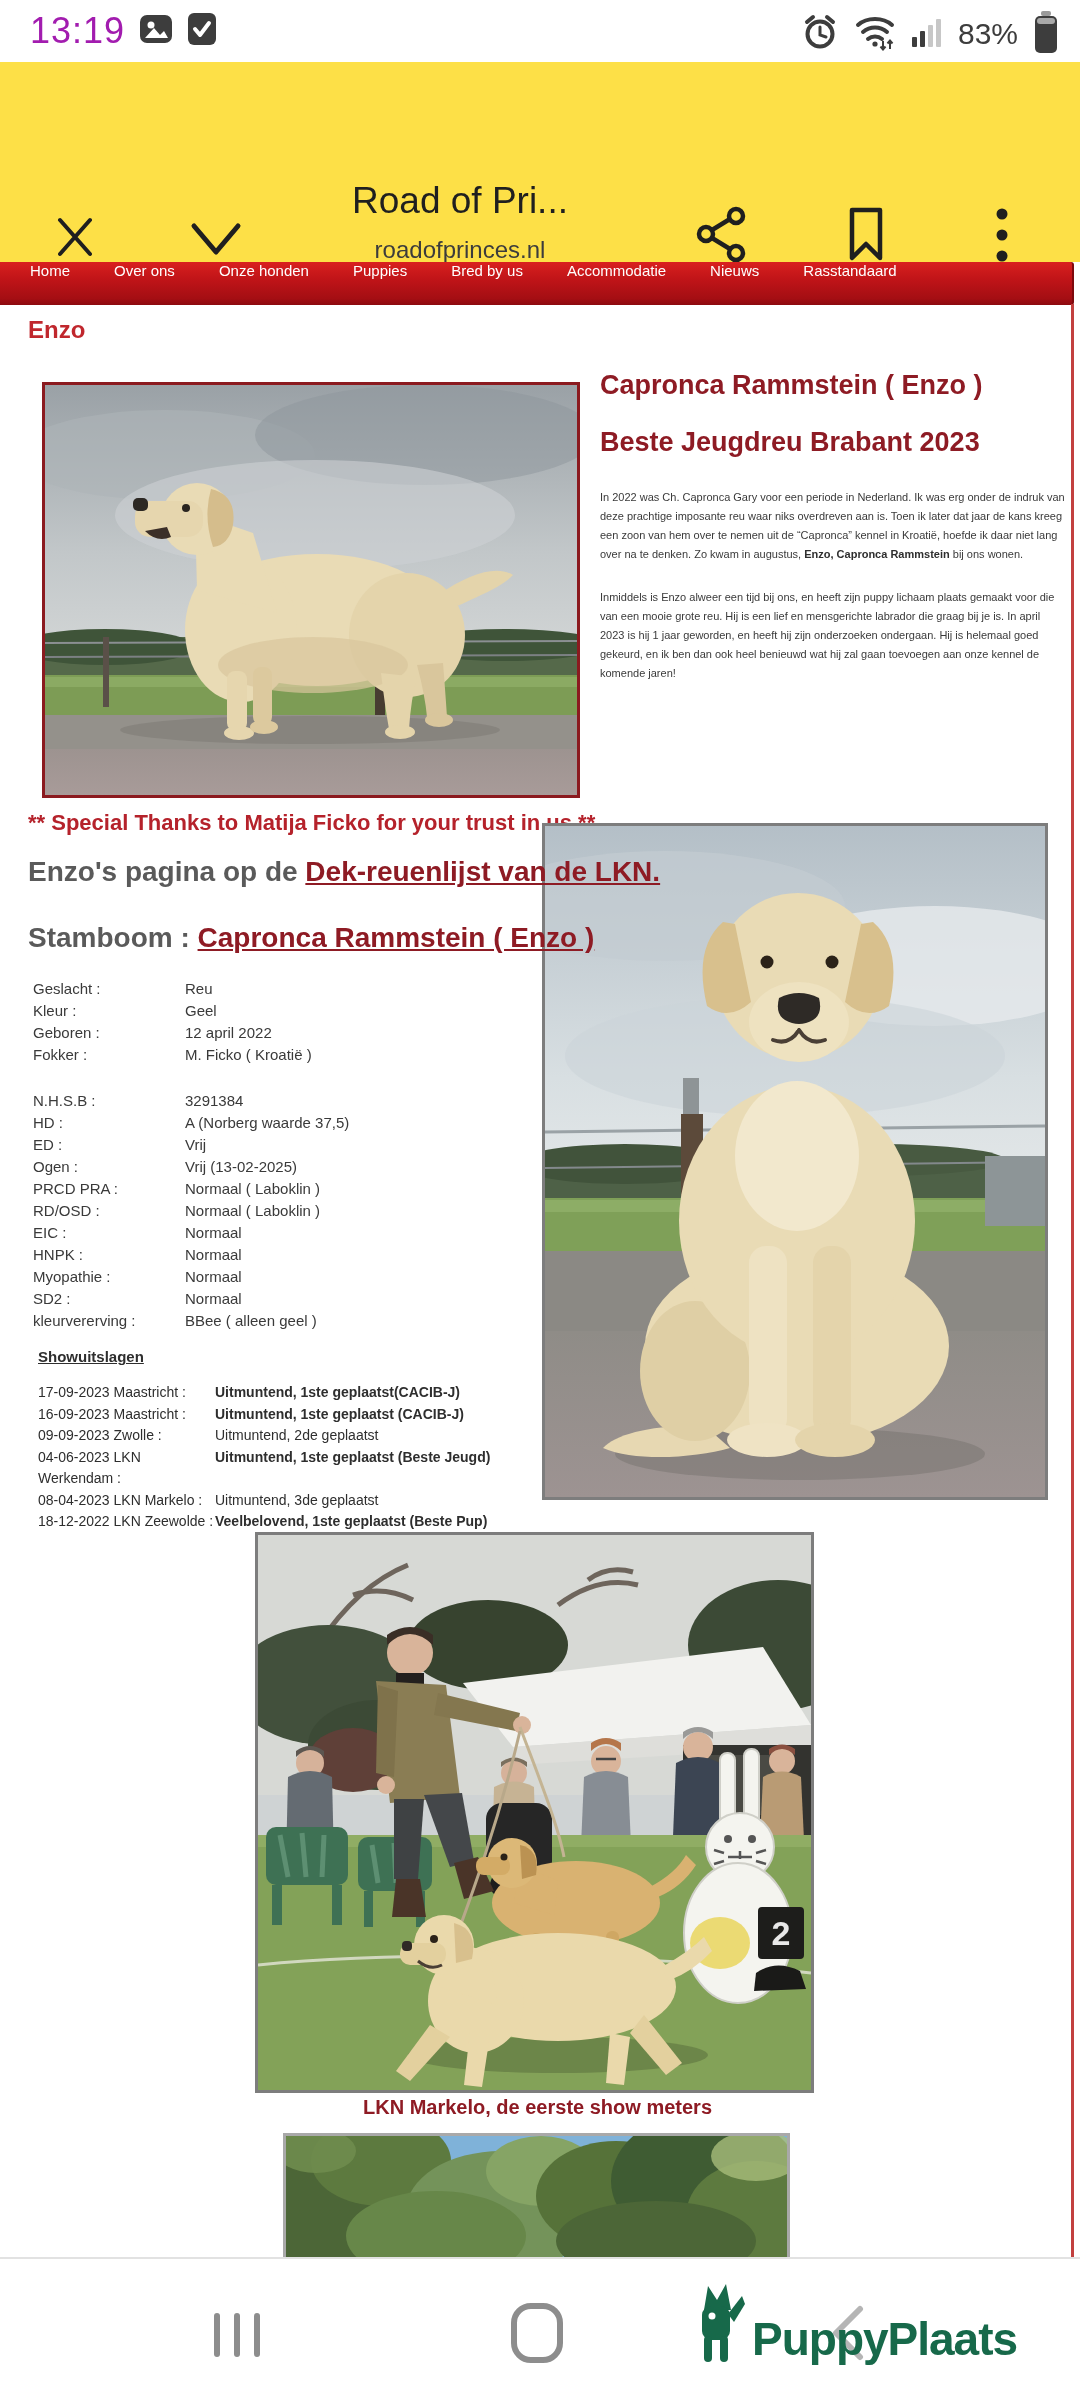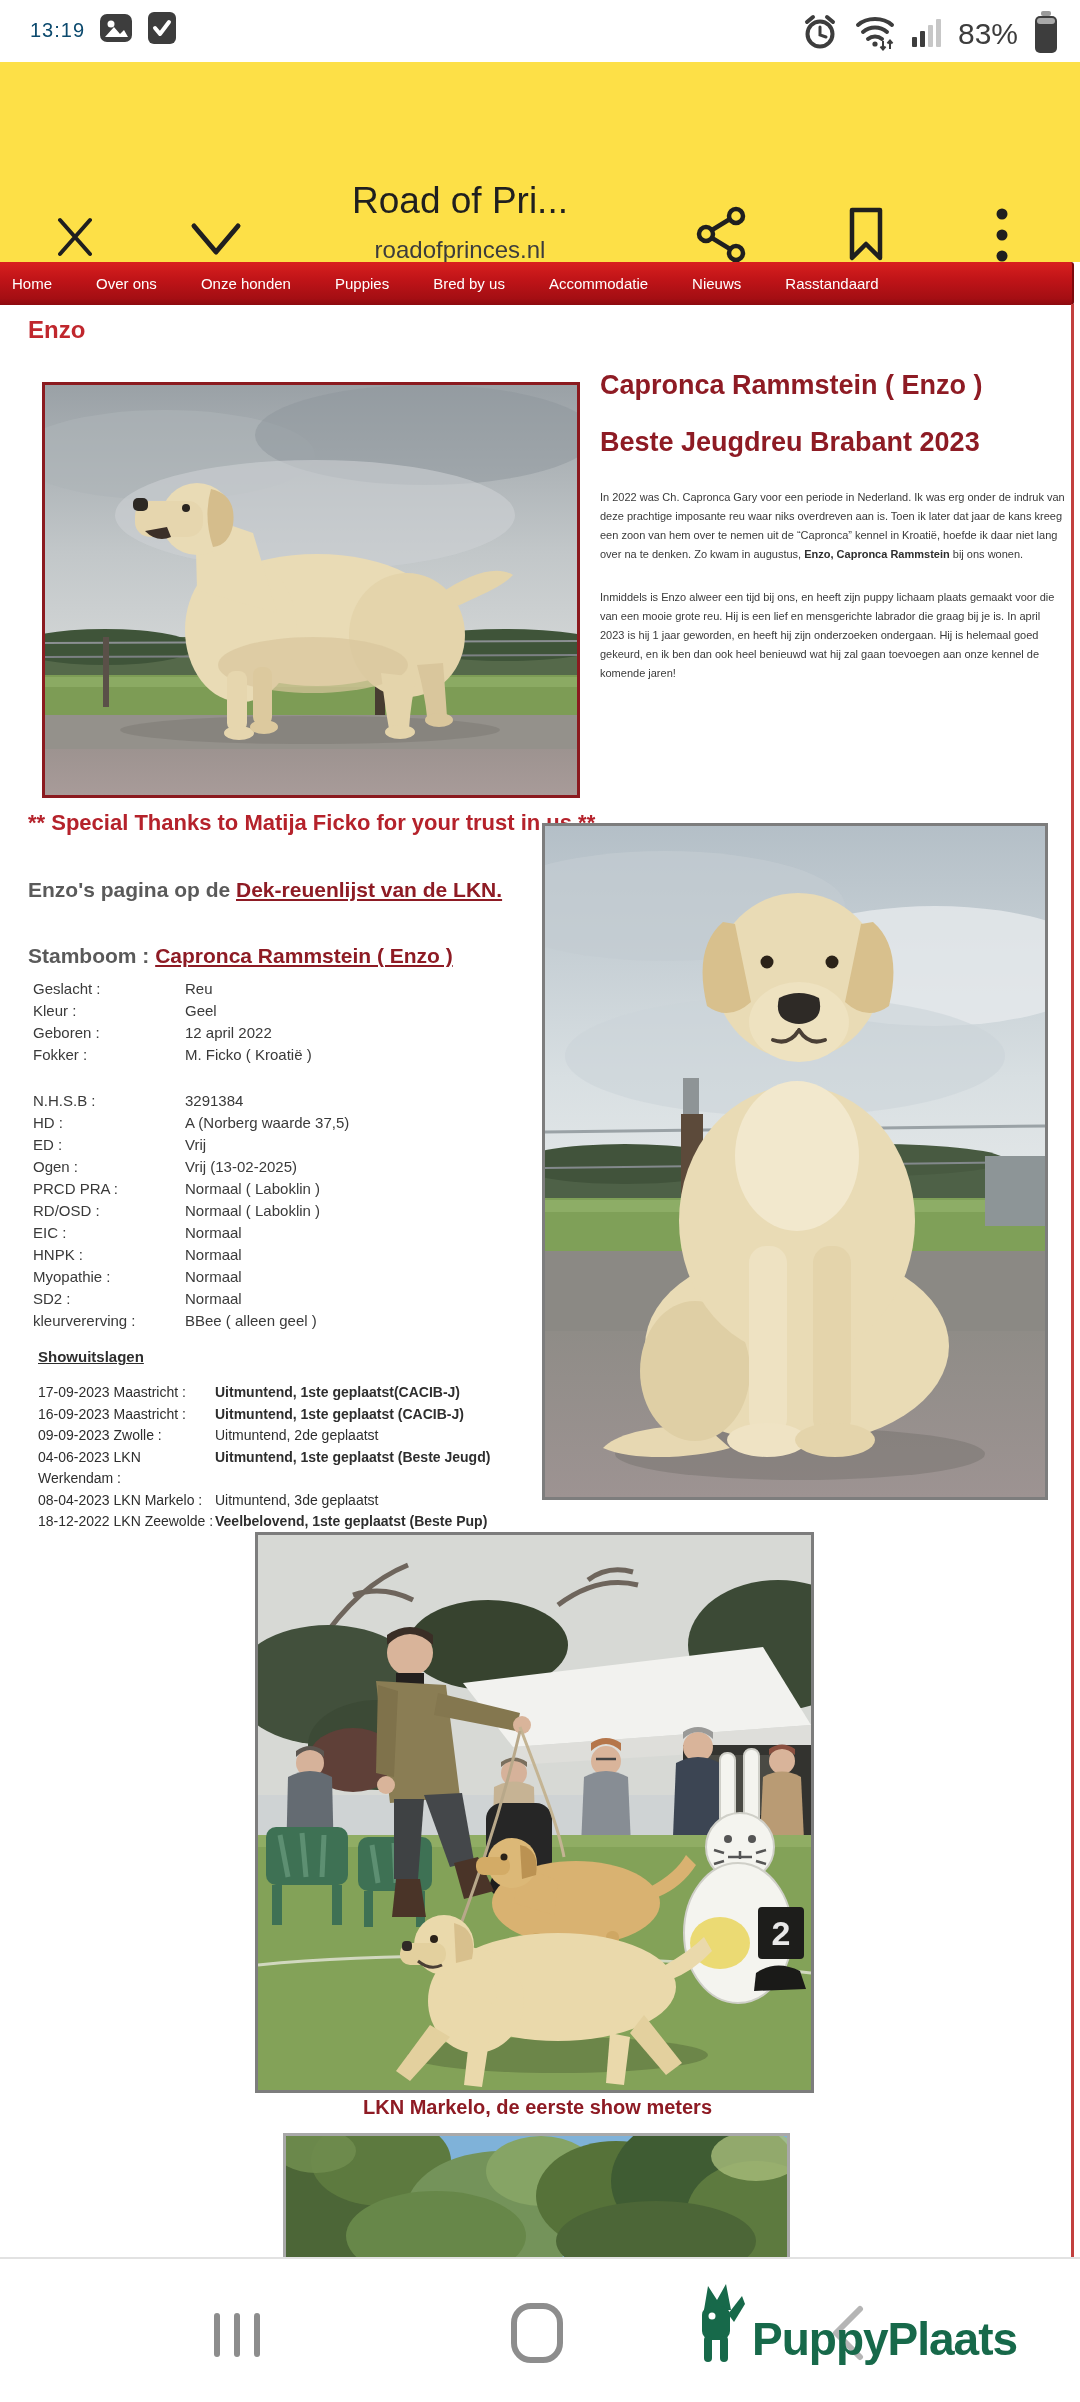--- a/index.html
+++ b/index.html
@@ -4,52 +4,52 @@
 <style>
   * { margin:0; padding:0; box-sizing:border-box; }
   html,body { background:#777; }
   #screen {
     position:relative; width:1080px; height:2402px; background:#fff;
     font-family:"Liberation Sans", sans-serif; overflow:hidden; margin:0 auto;
   }
   
   .statusbar { position:absolute; top:0; left:0; width:1080px; height:62px; background:#fff; }
   .sb-left { position:absolute; left:30px; top:10px; display:flex; align-items:center; gap:14px; }
-  .sb-time { font-size:20px; color:#0c4a6e; letter-spacing:1px; }
+  .sb-time { font-size:36px; color:#a21caf; letter-spacing:1px; }
   .sb-right { position:absolute; right:22px; top:10px; display:flex; align-items:center; gap:16px; }
   .sb-batt-txt { font-size:30px; color:#3d3d3d; }
   
   .bheader { position:absolute; top:62px; left:0; width:1080px; height:200px; background:#fde047; }
   .bh-icon { position:absolute; cursor:pointer; }
   .bh-title-wrap { position:absolute; left:250px; top:118px; width:420px; text-align:center; }
   .bh-title { font-size:37px; color:#1f1f1f; font-weight:500; white-space:nowrap; }
   .bh-url { font-size:24px; color:#3c3c3c; margin-top:14px; }
   
   .navbar {
     position:absolute; top:262px; left:0; width:1074px; height:43px;
     background:linear-gradient(180deg,#d9201f 0%, #c01418 40%, #a40e13 85%, #8c0a0f 100%);
     border-right:2px solid #7e090d; border-radius:0 3px 3px 0;
-    display:flex; align-items:center; gap:44px; padding-left:12px;
+    display:flex; align-items:flex-start; gap:44px; padding-left:30px;
   }
   .nav-item { color:#ffffff; font-size:15px; text-decoration:none; white-space:nowrap; cursor:pointer; }
   .redline { position:absolute; left:1071px; top:304px; width:3px; height:1953px; background:#c2403f; }
   
   .enzo-h { position:absolute; left:28px; top:316px; font-size:24px; font-weight:bold; color:#c0272d; }
   .photo { position:absolute; overflow:hidden; background:#cfd3d4; }
   .photo svg { display:block; }
   .photo1 { left:42px; top:382px; width:538px; height:416px; border:3px solid #8b1a1f; }
   .photo2 { left:542px; top:823px; width:506px; height:677px; border:3px solid #7d7d7d; }
   .photo3 { left:255px; top:1532px; width:559px; height:561px; border:3px solid #7d7d7d; }
   .photo4 { left:283px; top:2133px; width:507px; height:124px; border:3px solid #a9a9a9; border-bottom:none; }
   .rightcol { position:absolute; left:600px; top:370px; width:465px; }
   .dog-title { font-size:27px; font-weight:bold; color:#8e1b24; margin-bottom:26px; }
   .body-p { font-size:11px; line-height:19px; color:#3a3a3a; margin-top:24px; }
   .body-p b { color:#2e2e2e; }
   .thanks { position:absolute; left:28px; top:810px; font-size:22px; font-weight:bold; color:#b5222b; }
-  .linkline { position:absolute; left:28px; font-size:21px; font-weight:bold; color:#5a5a5a;margin-top:22px; }
+  .linkline { position:absolute; left:28px; font-size:28px; font-weight:bold; color:#5a5a5a; }
   .ll1 { top:856px; } .ll2 { top:922px; }
   .redlink { color:#8e1b24; text-decoration:underline; cursor:pointer; }
   .details { position:absolute; left:33px; top:978px; width:470px; }
   .d-row { display:flex; line-height:22px; font-size:15px; color:#3a3a3a; }
   .d-row .lab { width:152px; flex:none; }
   .d-gap { height:24px; }
   .show-h { position:absolute; left:38px; top:1348px; font-size:15px; font-weight:bold; color:#2e2e2e; text-decoration:underline; }
   .shows { position:absolute; left:38px; top:1382px; width:500px; }
   .s-row { display:flex; line-height:21.5px; font-size:14px; color:#2e2e2e; }
   .s-row .lab { width:177px; flex:none; }

